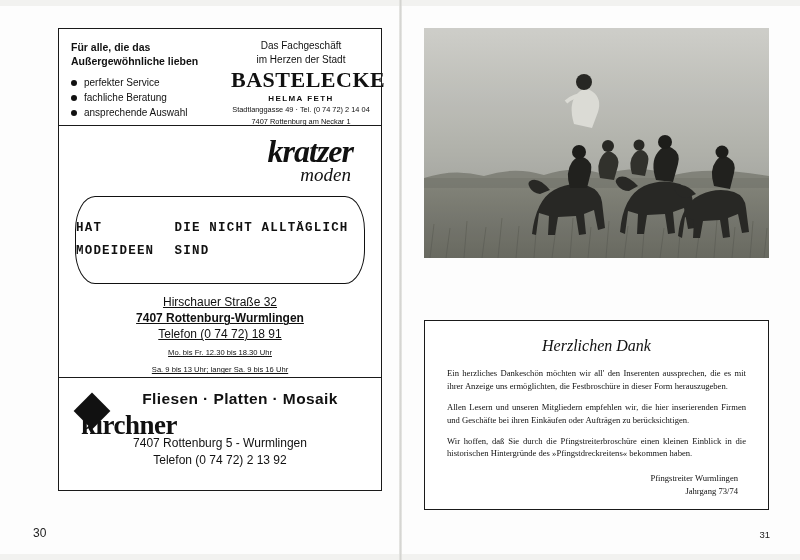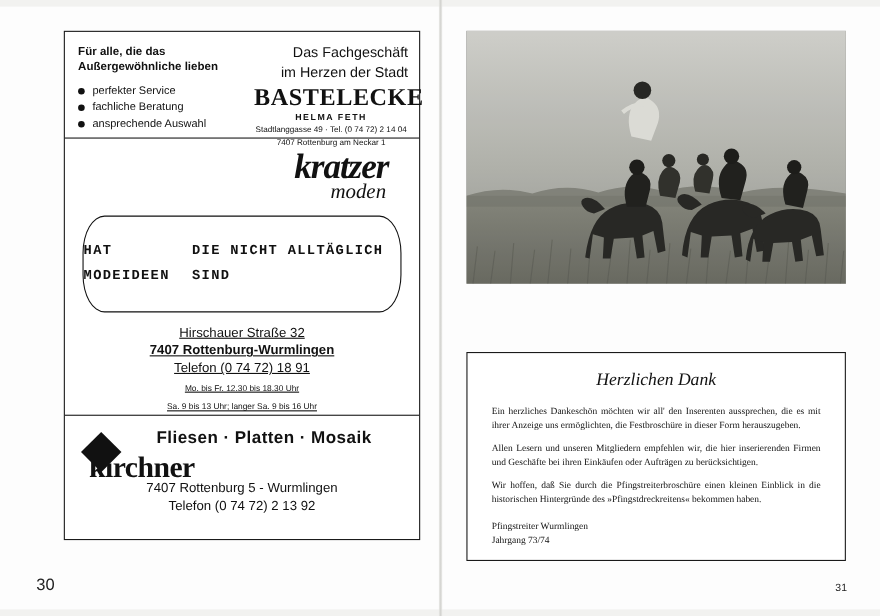--- a/index.html
+++ b/index.html
@@ -38,21 +38,21 @@
 
   
   .ad1{height:96px;padding:8px 10px 6px 10px;box-sizing:border-box;}
   .ad1-left{position:absolute;left:12px;top:12px;width:150px;}
   .ad1-head{font-size:10.5px;font-weight:bold;line-height:1.3;}
   .bullets{margin-top:9px;}
   .bullet-row{display:flex;align-items:center;margin-bottom:4px;}
   .dot{width:6px;height:6px;border-radius:50%;background:#111;margin-right:7px;flex:0 0 auto;}
   .bullet-text{font-size:10px;}
   .ad1-right{position:absolute;left:172px;top:10px;width:140px;text-align:center;}
-  .fach1{font-size:13px;line-height:1.35;text-align:right;}
+  .fach1{font-size:10px;line-height:1.35;}
   .bastel{
     font-family:"Liberation Serif", serif;
     font-weight:bold;
     font-size:22px;
     letter-spacing:.5px;
     margin-top:1px;
     white-space:nowrap;
   }
   .helma{font-size:8px;font-weight:bold;letter-spacing:1.4px;margin-top:1px;}
   .addr{font-size:7.4px;line-height:1.4;margin-top:2px;}
@@ -112,21 +112,21 @@
   .kirchner{
     font-family:"Liberation Serif", serif;
     font-weight:bold;font-size:27px;letter-spacing:-.5px;
     margin:-14px 0 0 12px;
   }
   .ad3-contact{text-align:center;margin-top:-6px;}
   .ad3-contact div{font-size:12px;line-height:1.45;}
 
   .pagenum-left{
     position:absolute;left:33px;bottom:20px;
-    font-size:15px;color:#222;
+    font-size:12px;color:#222;
   }
 
   
   .right-page{position:absolute;left:402px;top:0;width:398px;height:560px;}
   .photo{
     position:absolute;left:22px;top:28px;width:345px;height:230px;
     background:#8c8c88;
     overflow:hidden;
   }
   .photo svg{display:block;}
@@ -149,21 +149,21 @@
     font-family:"Liberation Serif", serif;
     font-size:8.6px;
     line-height:1.5;
     margin:0 0 8px 0;
     text-align:justify;
   }
   .sign{
     font-family:"Liberation Serif", serif;
     font-size:8.6px;
     line-height:1.5;
-    text-align:left;
+    text-align:right;
     margin-top:12px;
     padding-right:8px;
   }
   .pagenum-right{
     position:absolute;right:30px;bottom:20px;
     font-size:9.5px;color:#222;
   }
 </style>
 </head>
 <body>

